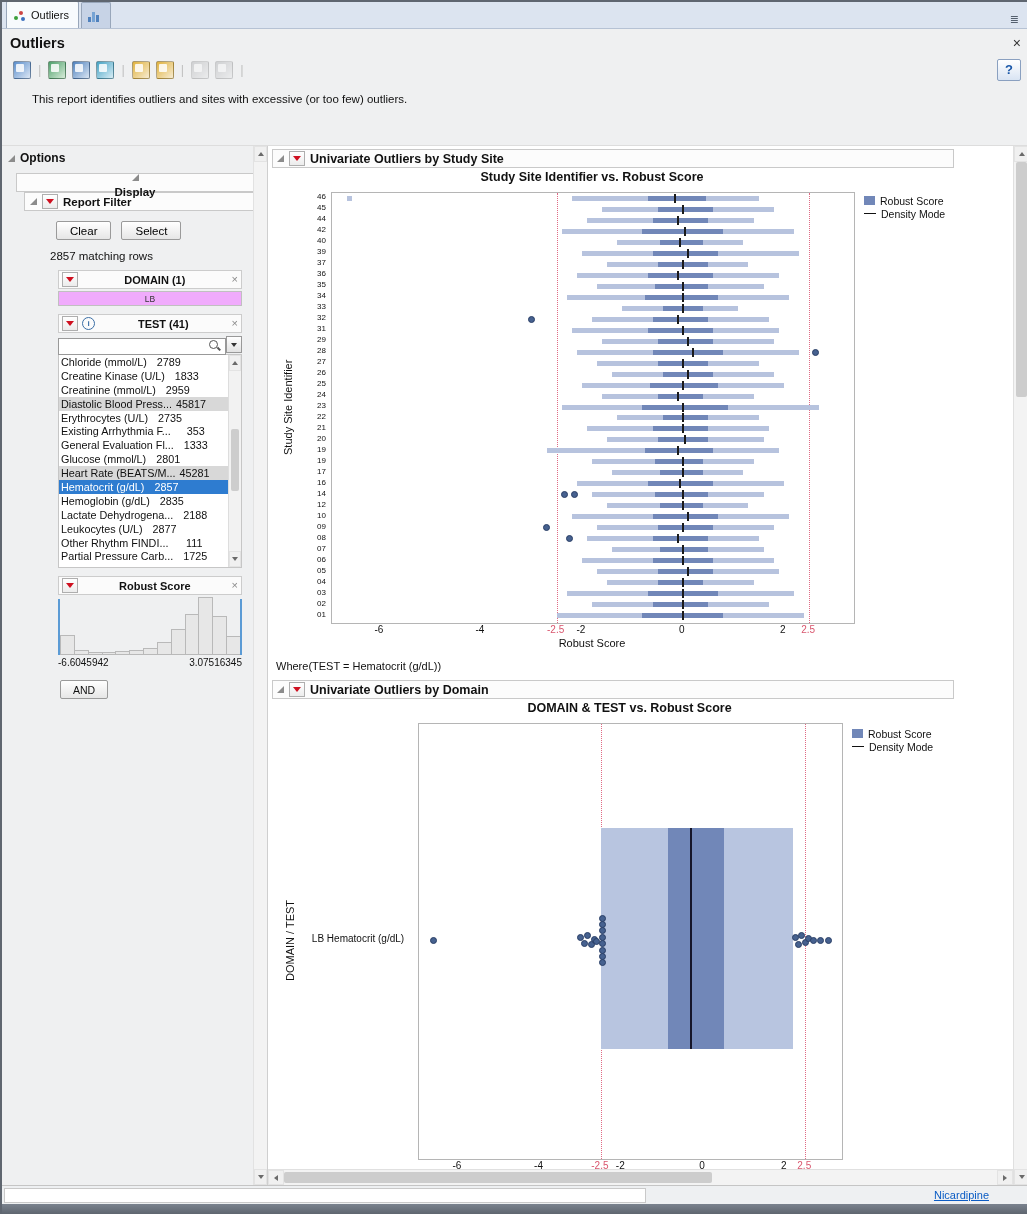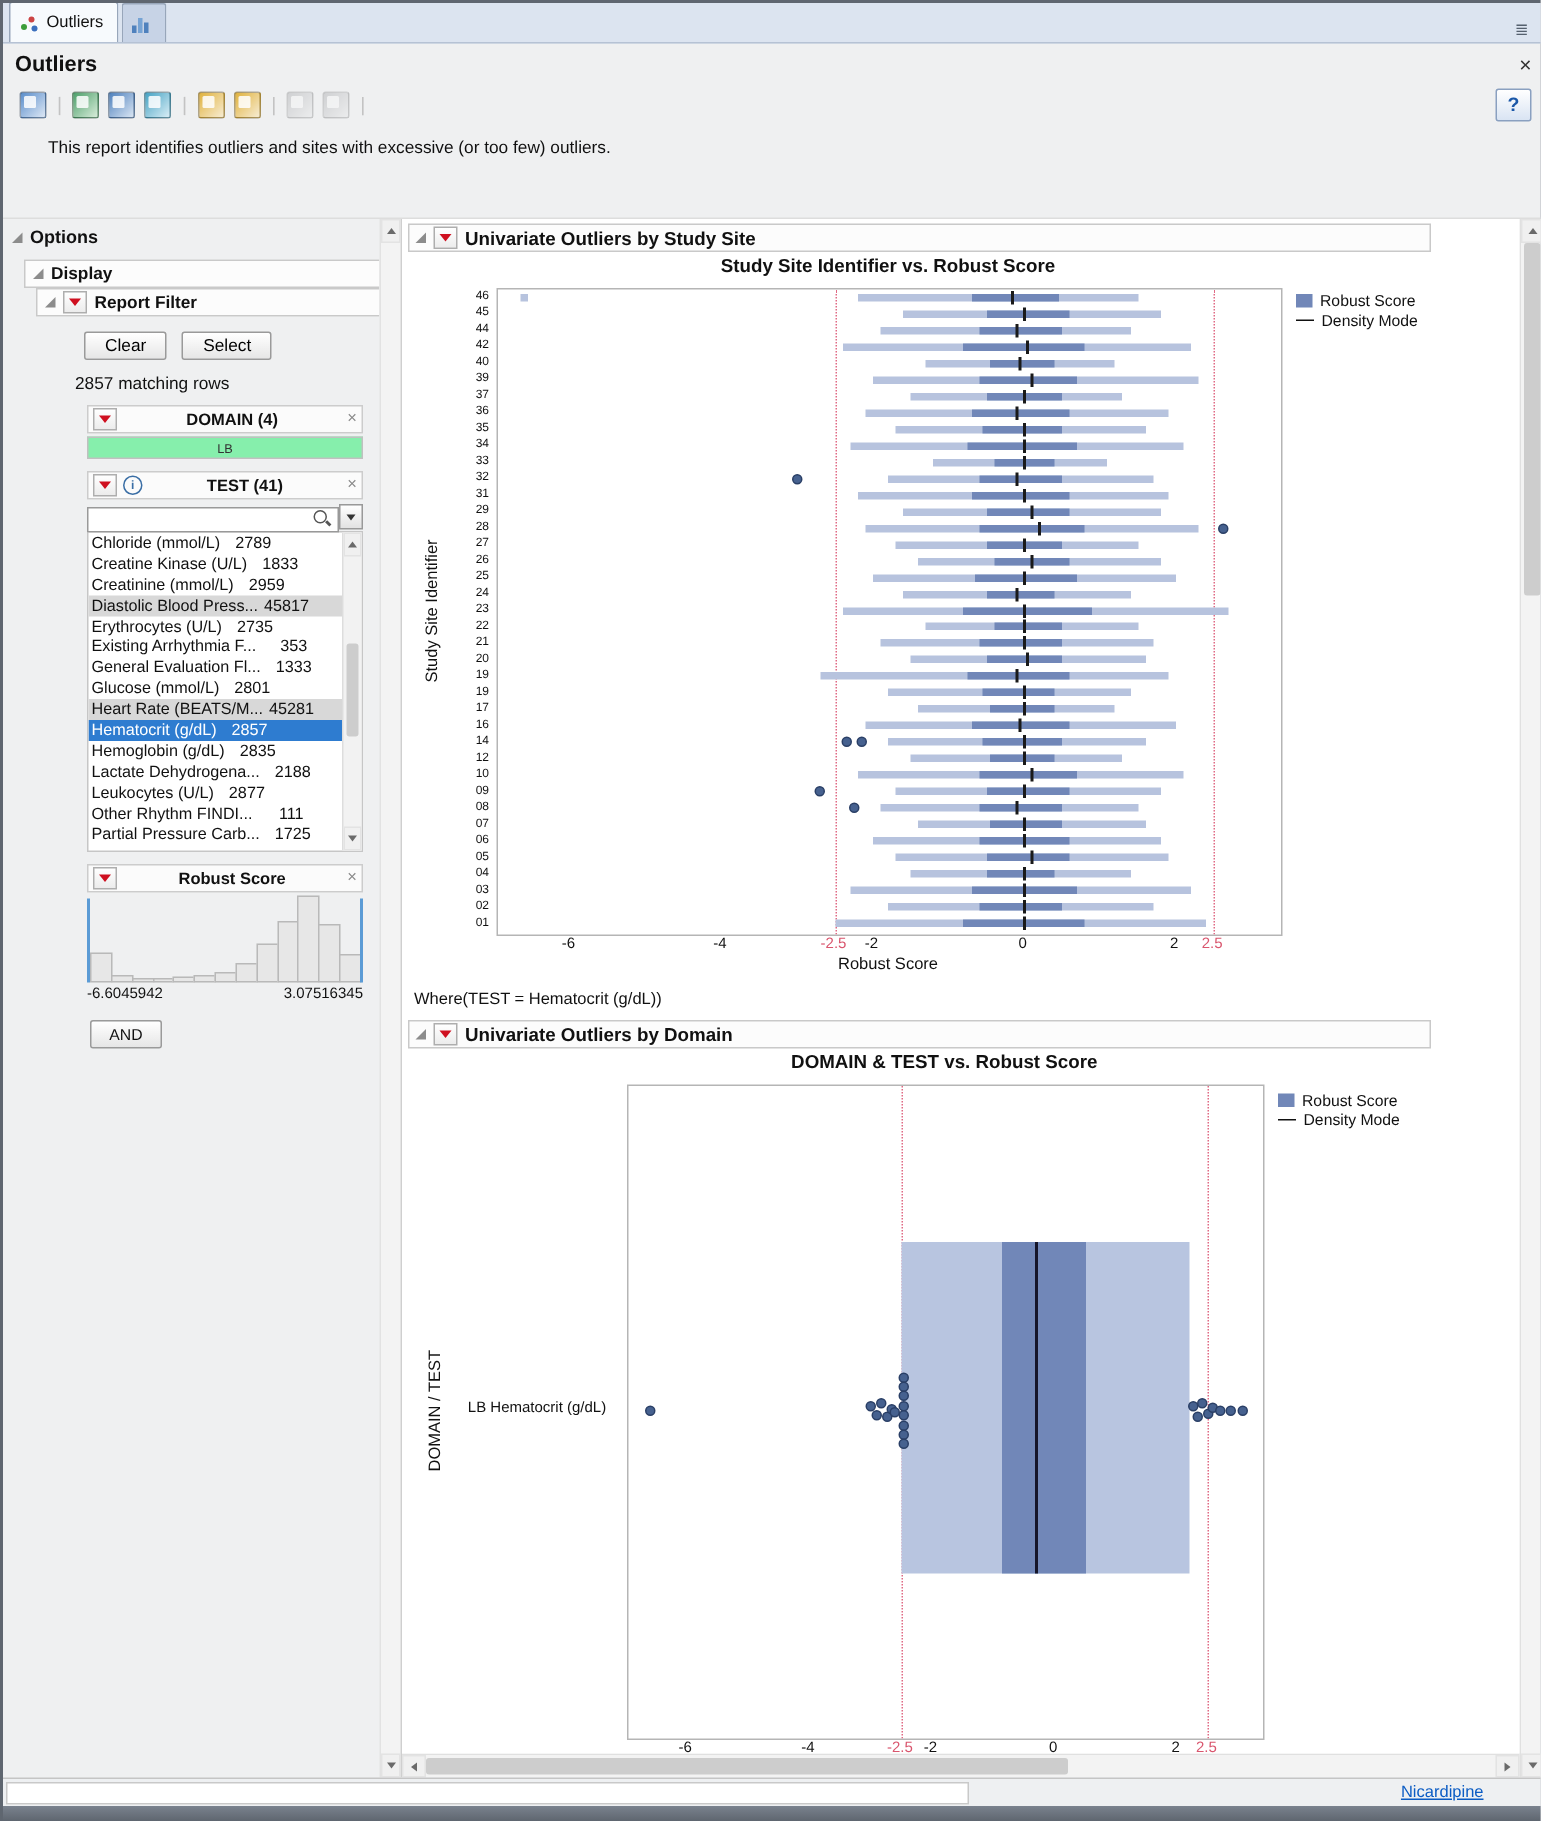--- a/index.html
+++ b/index.html
@@ -51,33 +51,33 @@
   .sb-btn.down::after{border-left:3px solid transparent;border-right:3px solid transparent;border-top:4px solid #6a6a6a;}
   .sb-btn.left{flex:0 0 14px;}
   .sb-btn.left::after{border-top:3px solid transparent;border-bottom:3px solid transparent;border-right:4px solid #6a6a6a;}
   .sb-btn.right::after{border-top:3px solid transparent;border-bottom:3px solid transparent;border-left:4px solid #6a6a6a;}
   .sb-track{flex:1;position:relative;}
   .sb-thumb-v{position:absolute;left:2px;right:2px;background:#cdcdcd;border-radius:2px;}
   .sb-thumb-h{position:absolute;top:2px;bottom:2px;background:#cdcdcd;border-radius:2px;}
 
   
   .opt-header{display:flex;align-items:center;gap:5px;font-size:12px;font-weight:bold;margin:2px 0 8px 0;}
-  #display-header{margin-left:8px;width:226px;}
+  #display-header{margin-left:8px;width:226px;flex-direction:column;}
   #rf-header{margin-left:16px;width:218px;}
   .red-tri{width:14px;height:13px;border:1px solid #aeaeae;background:linear-gradient(#fff,#ececec);display:inline-flex;align-items:center;justify-content:center;flex:0 0 auto;}
   .red-tri::after{content:"";width:0;height:0;border-left:4px solid transparent;border-right:4px solid transparent;border-top:5px solid #cf1020;}
   .rf-buttons{margin:10px 0 0 48px;display:flex;gap:10px;}
   .btn{height:19px;padding:1px 13px;font-size:11.5px;border:1px solid #9a9a9a;background:linear-gradient(#ffffff,#e6e6e6);border-radius:2px;font-family:inherit;}
   .match-text{font-size:11.5px;margin:10px 0 2px 42px;}
   .filter-panel{margin:8px 0 0 50px;width:184px;}
   .fp-header{display:flex;align-items:center;gap:4px;height:17px;border:1px solid #cccccc;background:#fbfbfb;padding:0 3px;font-size:11px;}
   .fp-title{flex:1;text-align:center;font-weight:bold;white-space:nowrap;overflow:hidden;}
   .fp-close{color:#8a8a8a;font-size:11px;line-height:1;}
   .info-i{width:11px;height:11px;border-radius:50%;border:1px solid #3a6ea5;color:#3a6ea5;font-size:8px;display:inline-flex;align-items:center;justify-content:center;font-weight:bold;flex:0 0 auto;}
-  .domain-bar{margin-top:2px;height:13px;background:#86efac;border:1px solid #c0c0c0;font-size:8.5px;display:flex;align-items:center;justify-content:center;color:#333;}
+  .domain-bar{margin-top:2px;height:13px;background:#f0abfc;border:1px solid #c0c0c0;font-size:8.5px;display:flex;align-items:center;justify-content:center;color:#333;}
   .search-row{margin-top:3px;position:relative;height:17px;}
   .search-row input{width:calc(100% - 16px);height:17px;border:1px solid #999;font-size:11px;padding:0 16px 0 3px;outline:none;box-sizing:border-box;font-family:inherit;}
   .mag{position:absolute;right:24px;top:4px;width:7px;height:7px;border:1.5px solid #555;border-radius:50%;}
   .mag::after{content:"";position:absolute;width:4px;height:1.5px;background:#555;transform:rotate(45deg);right:-3.5px;bottom:-1.5px;}
   .dd-btn{position:absolute;right:0;top:0;width:16px;height:17px;border:1px solid #999;background:linear-gradient(#fff,#e2e2e2);display:flex;align-items:center;justify-content:center;box-sizing:border-box;}
   .dd-btn::after{content:"";border-left:3.5px solid transparent;border-right:3.5px solid transparent;border-top:4px solid #333;}
   .test-list{margin-top:1px;display:flex;border:1px solid #c6c6c6;background:#fff;height:212px;}
   .tl-rows{flex:1;overflow:hidden;}
   .tl-row{height:13.9px;display:flex;align-items:center;justify-content:flex-start;padding:0 3px 0 2px;font-size:10.8px;white-space:nowrap;}
   .tl-row .cnt{text-align:right;min-width:34px;}
@@ -220,21 +220,21 @@
 
       <div class="rf-buttons">
         <button class="btn">Clear</button>
         <button class="btn">Select</button>
       </div>
       <div class="match-text">2857 matching rows</div>
 
       <div class="filter-panel">
         <div class="fp-header">
           <span class="red-tri"></span>
-          <span class="fp-title">DOMAIN (4)</span>
+          <span class="fp-title">DOMAIN (1)</span>
           <span class="fp-close">×</span>
         </div>
         <div class="domain-bar">LB</div>
       </div>
 
       <div class="filter-panel">
         <div class="fp-header">
           <span class="red-tri"></span>
           <span class="info-i">i</span>
           <span class="fp-title">TEST (41)</span>

